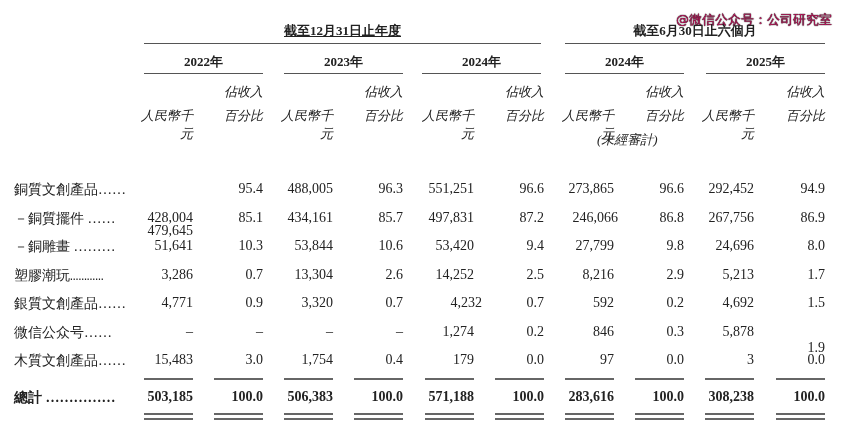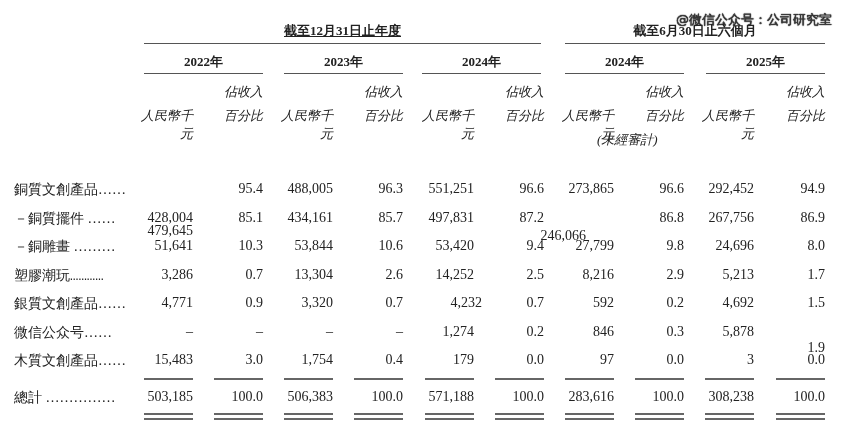--- a/index.html
+++ b/index.html
@@ -5,23 +5,23 @@
   html, body { margin:0; padding:0; background:#fff; }
   body { width:845px; height:440px; position:relative; overflow:hidden;
          font-family:"Liberation Serif","DejaVu Serif",serif; color:#222; }
   .abs { position:absolute; }
   .hdr-group { font-weight:bold; font-size:13px; text-align:center; }
   .hline { position:absolute; height:1px; background:#555; }
   .year { font-weight:bold; font-size:13px; text-align:center; }
   .sub { font-style:italic; font-size:13px; }
   .label { position:absolute; left:14px; font-size:14px; white-space:nowrap; }
   .num { position:absolute; font-size:14px; text-align:right; }
-  .bold { font-weight:normal; }
+  .bold { font-weight:bold; }
   .watermark { position:absolute; left:676px; top:11px; font-family:"DejaVu Sans",sans-serif;
-               font-size:13px; color:#404040; text-shadow:0 0 1px #000, 0 0 1px #000; letter-spacing:0px; }
+               font-size:13px; color:#be185d; text-shadow:0 0 1px #000, 0 0 1px #000; letter-spacing:0px; }
 </style>
 </head>
 <body>
 
 <div class="watermark">@微信公众号：公司研究室</div>
 
 <div class="abs hdr-group" style="left:144px; width:397px; top:22px;text-decoration:underline;">截至12月31日止年度</div>
 <div class="hline" style="left:144px; width:397px; top:43px;"></div>
 <div class="abs hdr-group" style="left:565px; width:260px; top:22px;">截至6月30日止六個月</div>
 <div class="hline" style="left:565px; width:260px; top:43px;"></div>
@@ -72,21 +72,21 @@
       <div class="num" style="left: 755px; width: 70px; top: 181px;">94.9</div>
     </div>
     <div>
       <div class="label" style="top: 210px;">－銅質擺件 ……</div>
       <div class="num" style="left: 123px; width: 70px; top: 210px;">428,004</div>
       <div class="num" style="left: 193px; width: 70px; top: 210px;">85.1</div>
       <div class="num" style="left: 263px; width: 70px; top: 210px;">434,161</div>
       <div class="num" style="left: 333px; width: 70px; top: 210px;">85.7</div>
       <div class="num" style="left: 404px; width: 70px; top: 210px;">497,831</div>
       <div class="num" style="left: 474px; width: 70px; top: 210px;">87.2</div>
-      <div class="num" style="left: 516px; width: 70px; top: 210px; margin-top: 18px;">246,066</div>
+      <div class="num" style="left: 548px; width: 70px; top: 210px;">246,066</div>
       <div class="num" style="left: 614px; width: 70px; top: 210px;">86.8</div>
       <div class="num" style="left: 684px; width: 70px; top: 210px;">267,756</div>
       <div class="num" style="left: 755px; width: 70px; top: 210px;">86.9</div>
     </div>
     <div>
       <div class="label" style="top: 238px;">－銅雕畫 ………</div>
       <div class="num" style="left: 123px; width: 70px; top: 238px;">51,641</div>
       <div class="num" style="left: 193px; width: 70px; top: 238px;">10.3</div>
       <div class="num" style="left: 263px; width: 70px; top: 238px;">53,844</div>
       <div class="num" style="left: 333px; width: 70px; top: 238px;">10.6</div>

